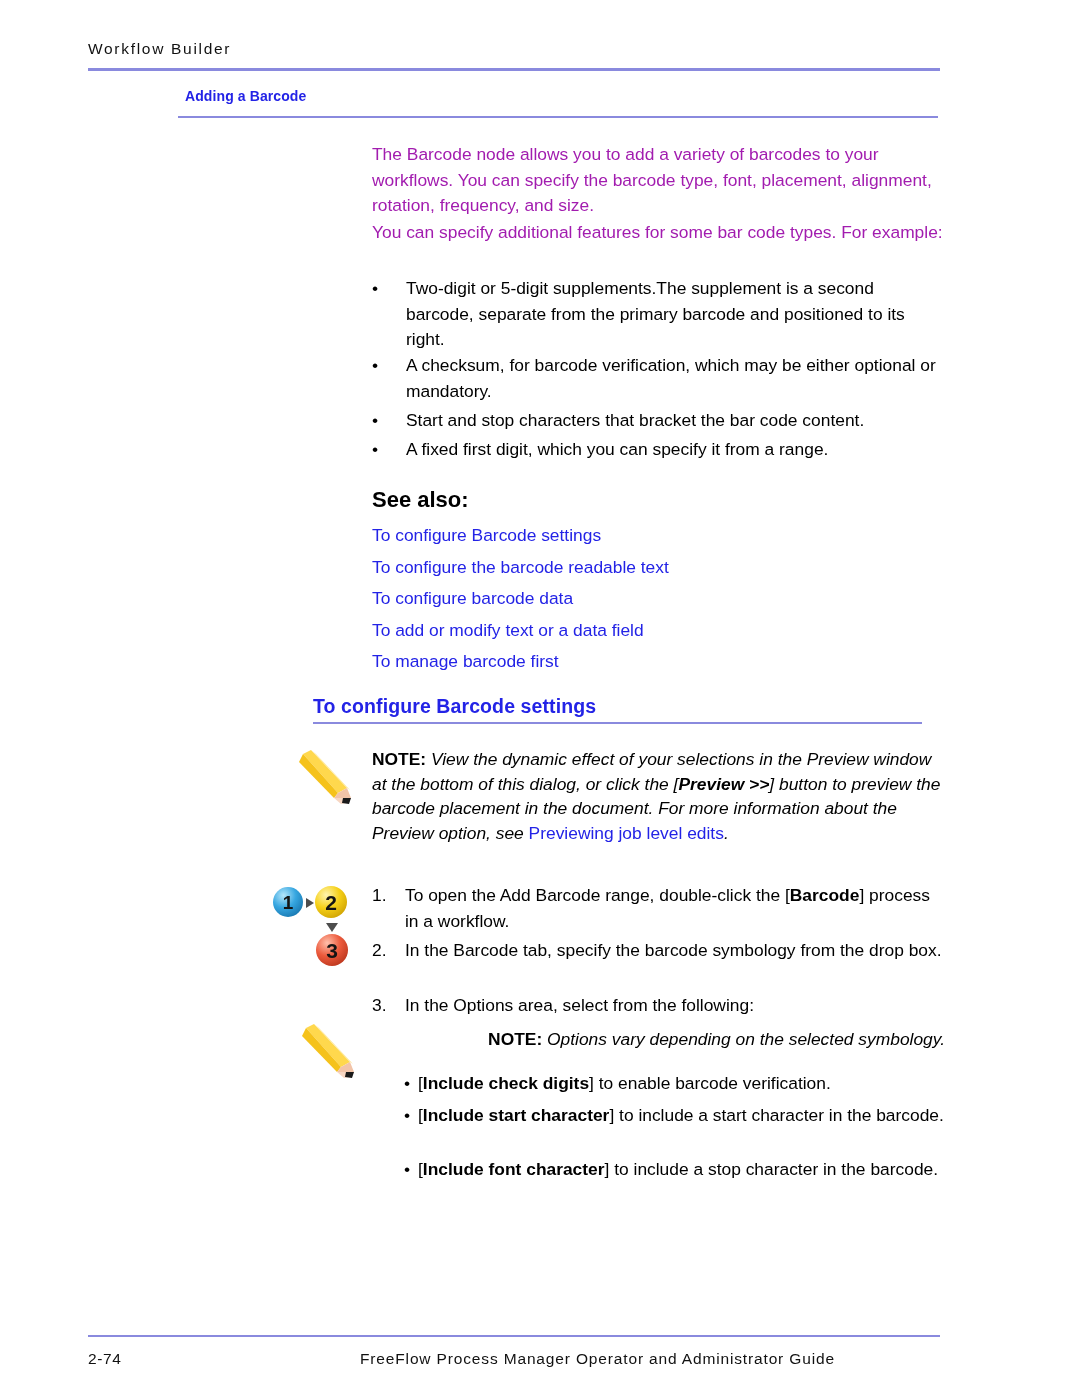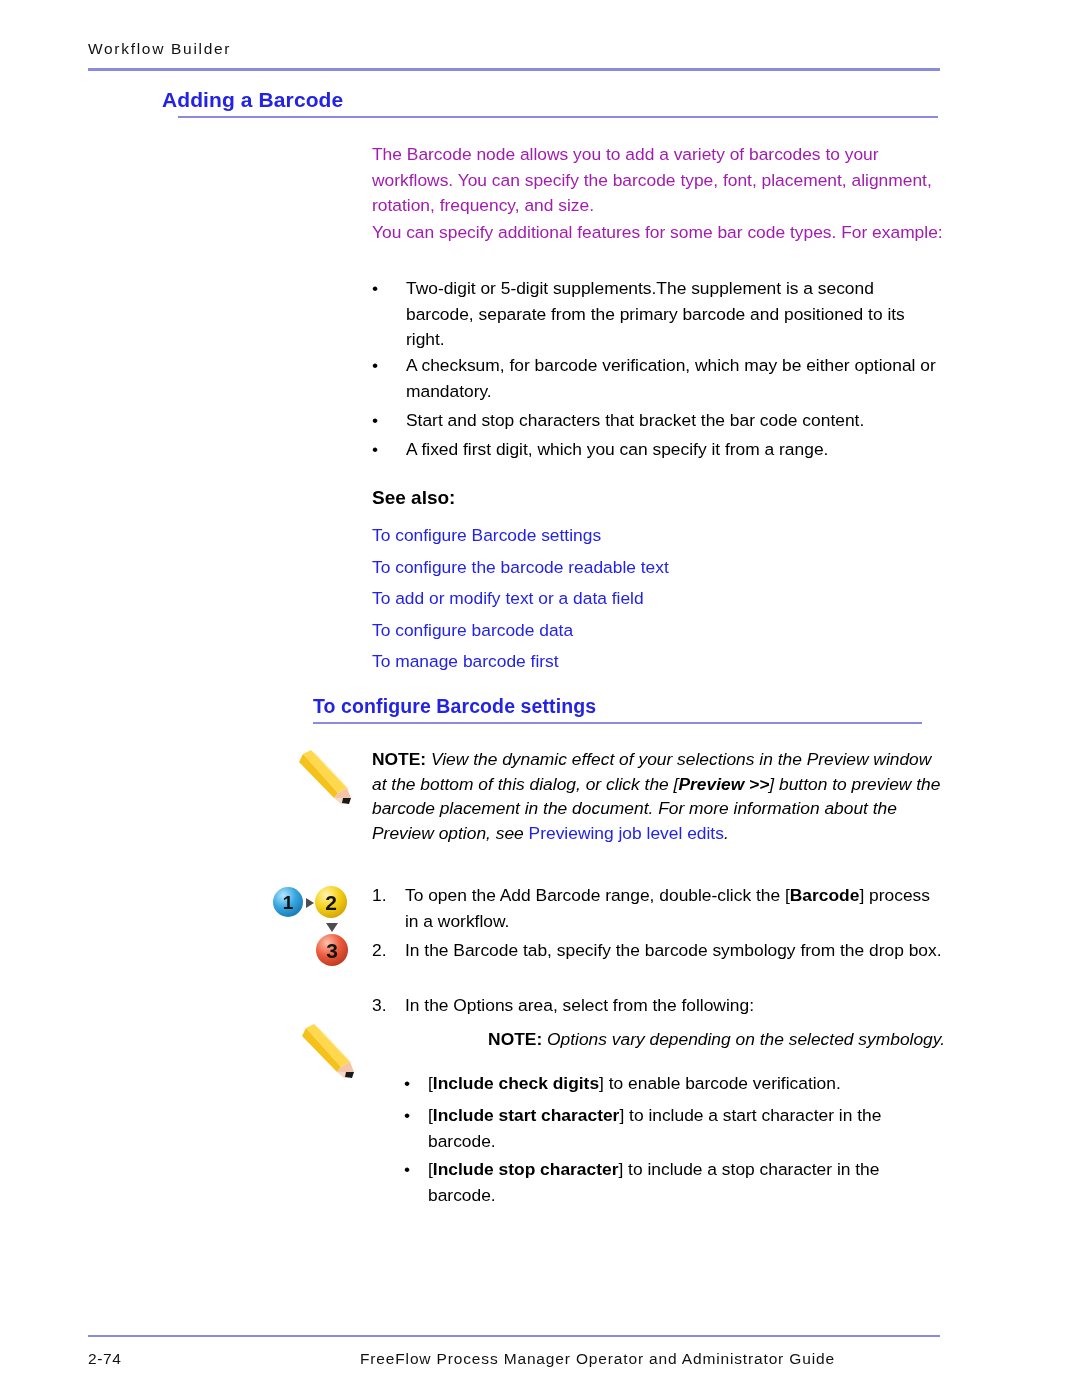--- a/index.html
+++ b/index.html
@@ -34,23 +34,23 @@
     left: 88px;
     top: 68px;
     width: 852px;
     height: 3px;
     background: #8a8ade;
   }
 
   
   .h1 {
     position: absolute;
-    left: 162px;
+    left: 185px;
     top: 88px;
-    font-size: 21px;
+    font-size: 14px;
     font-weight: bold;
     color: #2323e6;
     letter-spacing: 0.1px;
     white-space: nowrap;
   }
   .h1-rule {
     position: absolute;
     left: 178px;
     top: 116px;
     width: 760px;
@@ -108,21 +108,21 @@
   .b1 { left: 372px; top: 276px; width: 572px; }
   .b2 { left: 372px; top: 353px; width: 572px; }
   .b3 { left: 372px; top: 408px; width: 572px; }
   .b4 { left: 372px; top: 437px; width: 572px; }
 
   
   .see-also {
     position: absolute;
     left: 372px;
     top: 487px;
-    font-size: 19px;
+    font-size: 22px;
     font-weight: bold;
     color: #000;
     white-space: nowrap;
   }
   .link-list {
     position: absolute;
     left: 372px;
     top: 520px;
     font-size: 17.4px;
     line-height: 31.5px;
@@ -206,21 +206,21 @@
     line-height: 25.5px;
   }
   .lb .bul {
     position: absolute;
     left: 0;
     top: 0;
     width: 14px;
   }
   .lb .btxt {
     display: block;
-    margin-left: 24px;
+    margin-left: 14px;
   }
   .lb b { font-weight: bold; }
   .lb1 { left: 404px; top: 1071px; width: 545px; }
   .lb2 { left: 404px; top: 1103px; width: 545px; }
   .lb3 { left: 404px; top: 1157px; width: 545px; }
 
   
   .footer-rule {
     position: absolute;
     left: 88px;
@@ -275,22 +275,22 @@
   </div>
   <div class="bullet-row b4">
     <span class="bul">•</span>
     <span class="btxt">A fixed first digit, which you can specify it from a range.</span>
   </div>
 
   <div class="see-also">See also:</div>
   <div class="link-list">
     <a class="lnk" href="#">To configure Barcode settings</a>
     <a class="lnk" href="#">To configure the barcode readable text</a>
+    <a class="lnk" href="#">To configure barcode data</a>
     <a class="lnk" href="#">To add or modify text or a data field</a>
-    <a class="lnk" href="#">To configure barcode data</a>
     <a class="lnk" href="#">To manage barcode first</a>
   </div>
 
   <div class="h2">To configure Barcode settings</div>
   <div class="h2-rule"></div>
 
   <svg class="pencil pencil1" viewBox="0 0 62 58">
     <polygon points="6,6 14,2 50,40 41,45" fill="#ffd84d"></polygon>
     <polygon points="6,6 2,14 37,50 41,45" fill="#f5c21b"></polygon>
     <polygon points="14,2 19,6 53,42 50,40" fill="#fde89a"></polygon>
@@ -360,20 +360,20 @@
   <div class="lb lb1">
     <span class="bul">•</span>
     <span class="btxt"><span>[</span><b>Include check digits</b><span>] to enable barcode verification.</span></span>
   </div>
   <div class="lb lb2">
     <span class="bul">•</span>
     <span class="btxt"><span>[</span><b>Include start character</b><span>] to include a start character in the barcode.</span></span>
   </div>
   <div class="lb lb3">
     <span class="bul">•</span>
-    <span class="btxt"><span>[</span><b>Include stop character</b><span>] to include a stop character in the barcode.</span></span>
+    <span class="btxt"><span>[</span><b>Include font character</b><span>] to include a stop character in the barcode.</span></span>
   </div>
 
   <div class="footer-rule"></div>
   <div class="footer-page">2-74</div>
   <div class="footer-title">FreeFlow Process Manager Operator and Administrator Guide</div>
 
 </div>
 
 </body></html>

